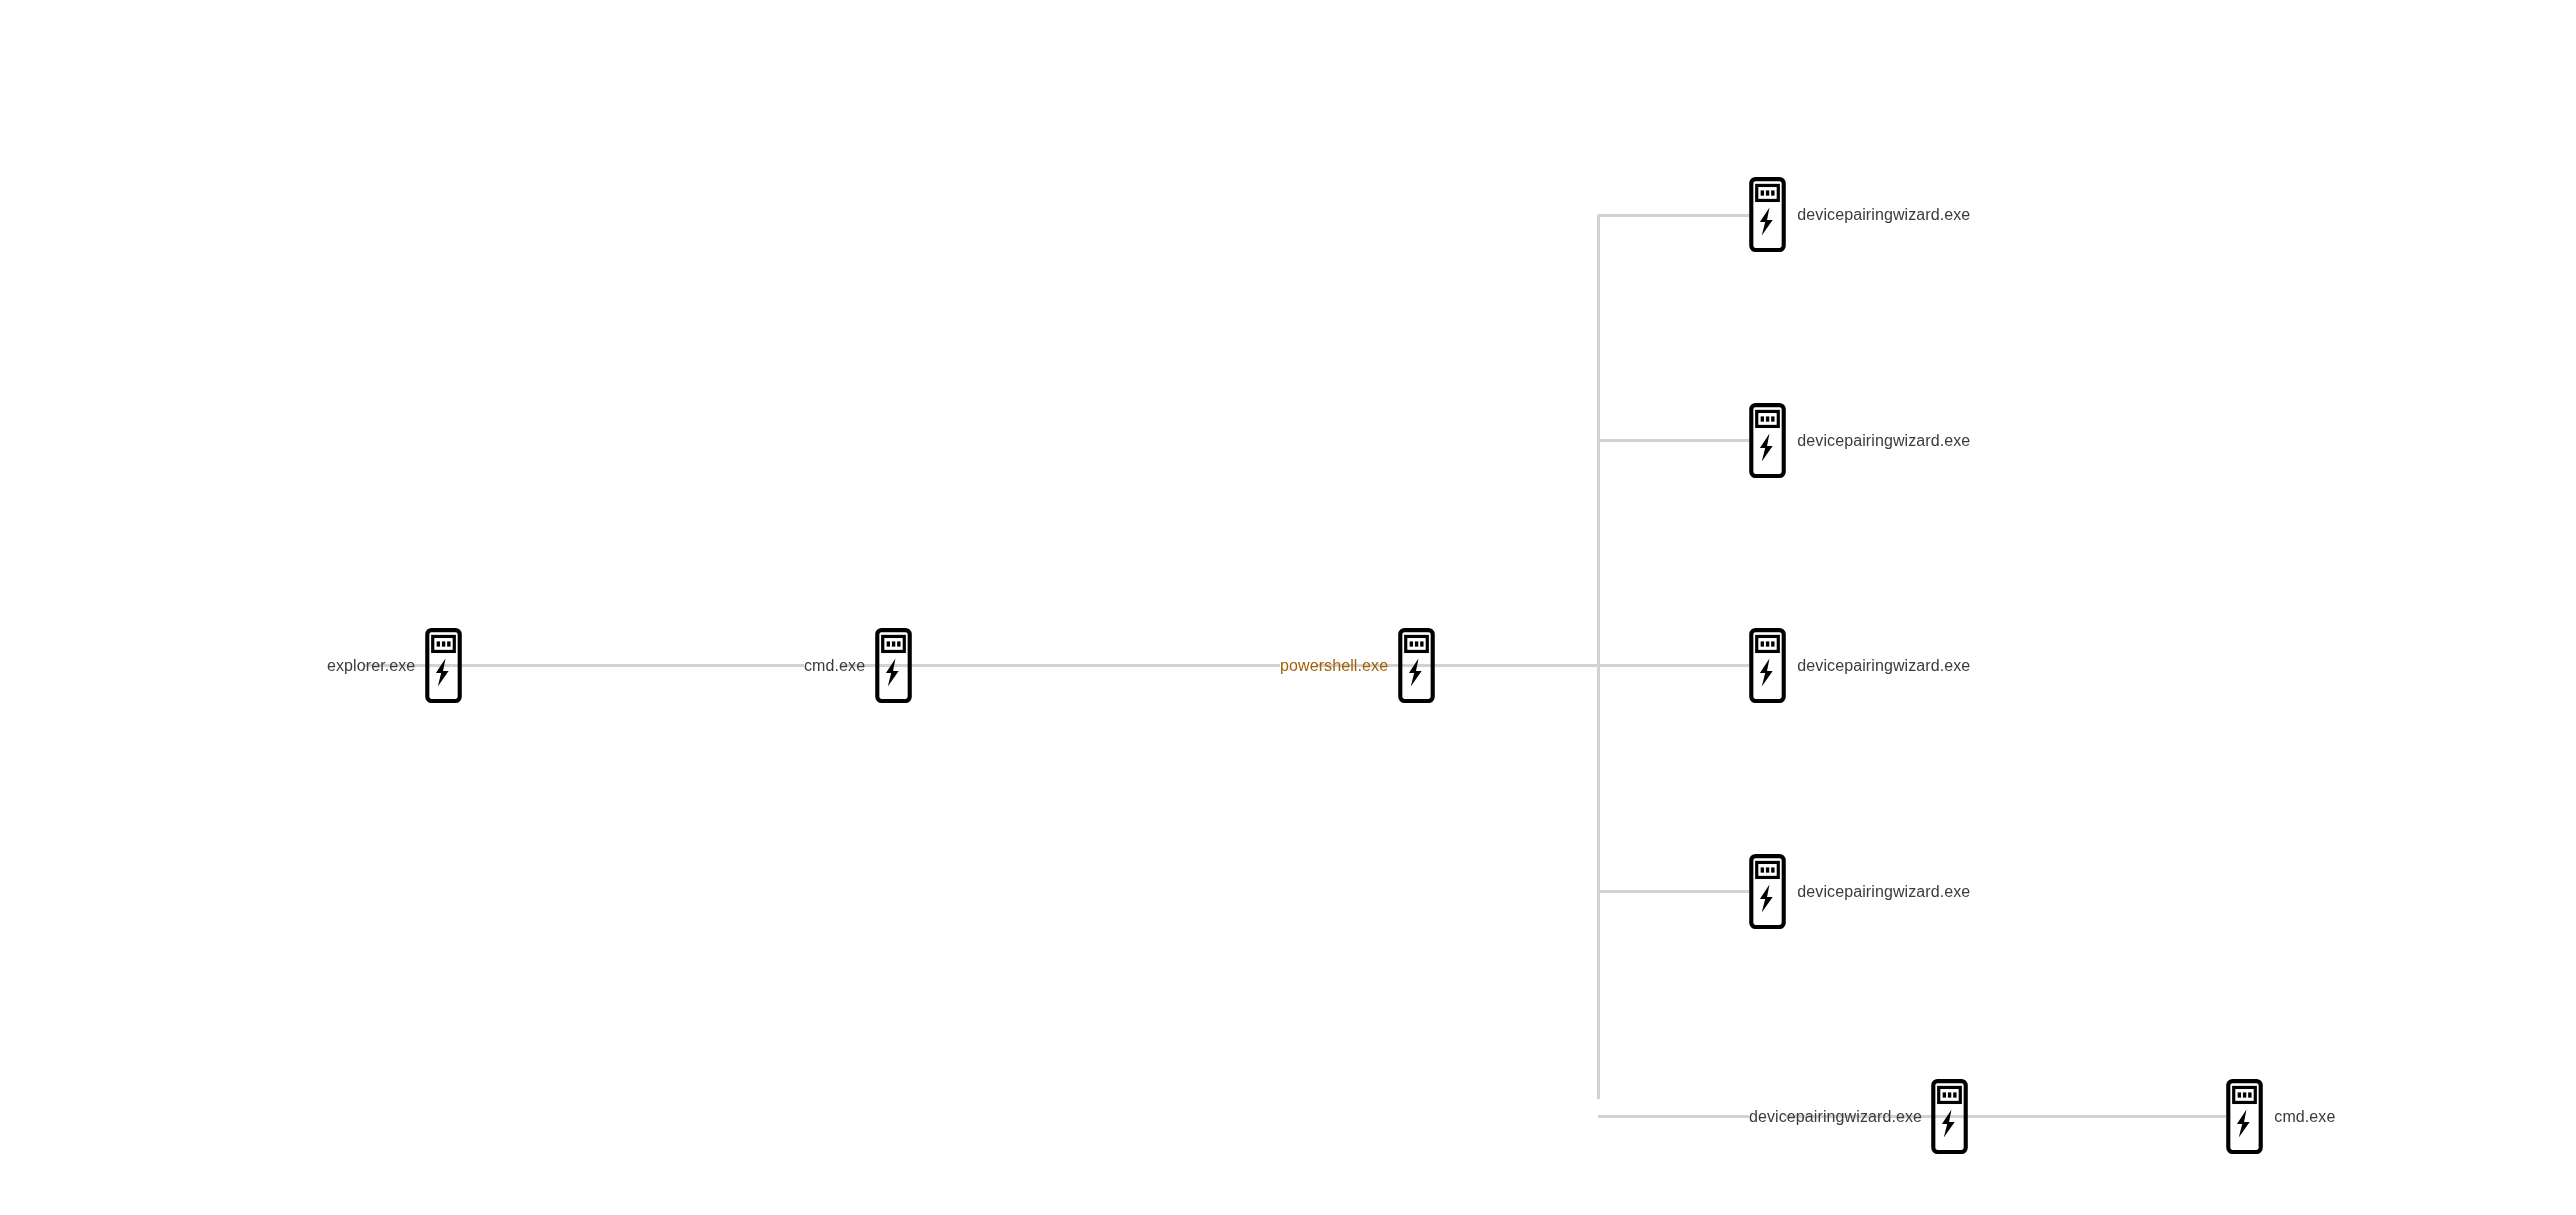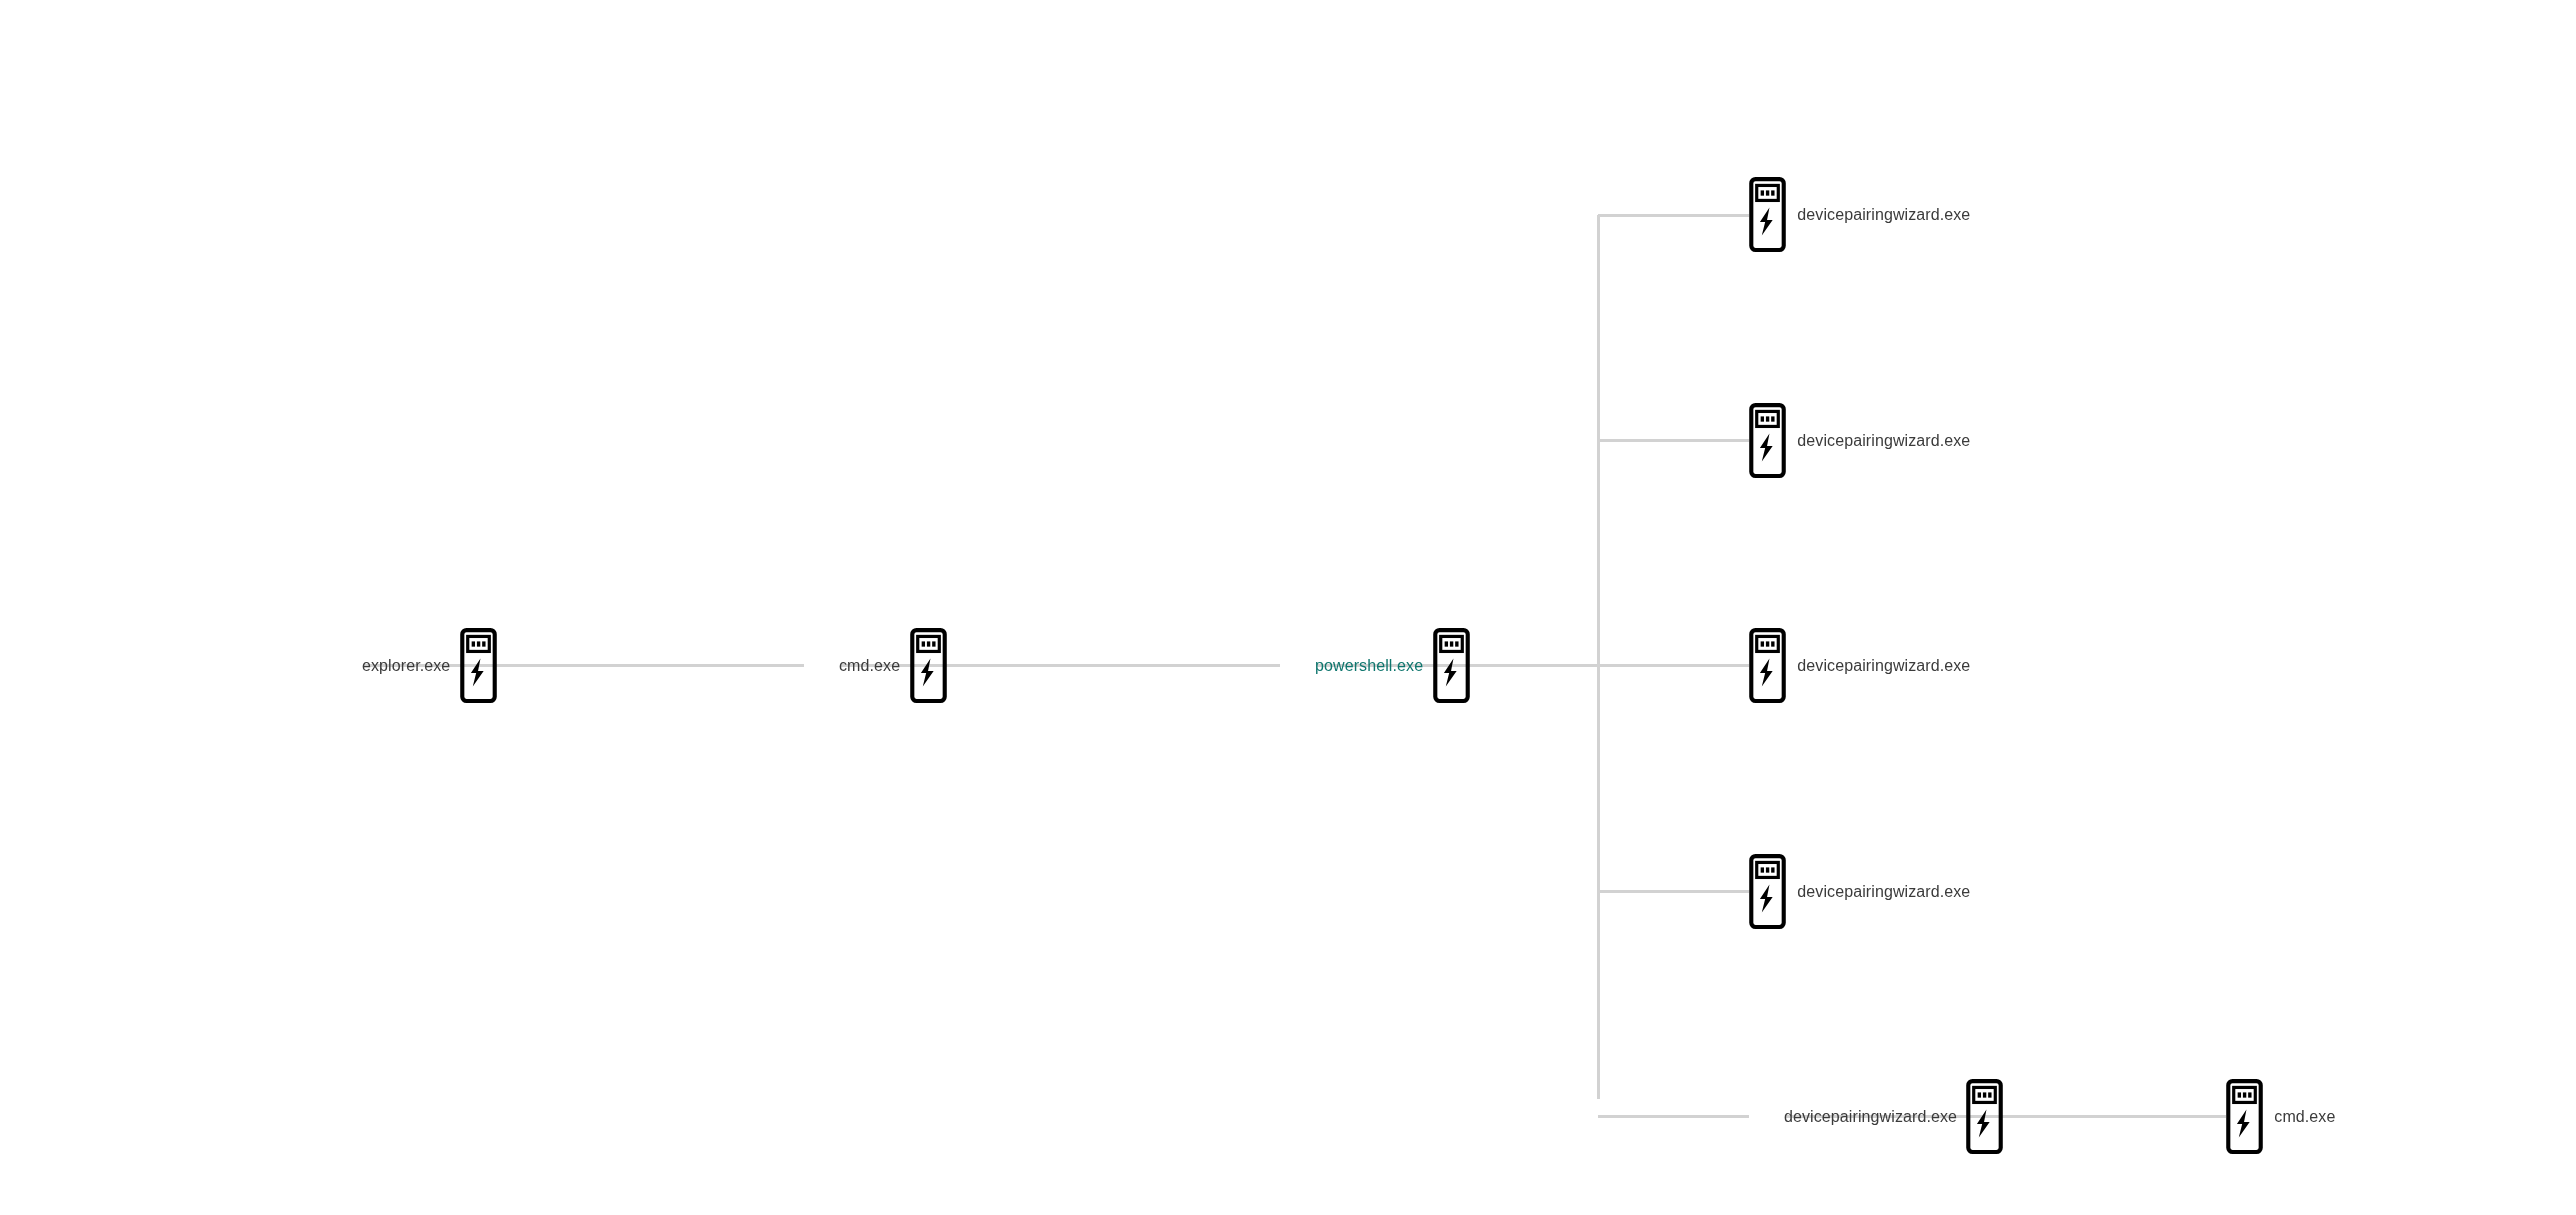--- a/index.html
+++ b/index.html
@@ -27,21 +27,21 @@
   .edge.h { height: 2.8px; }
   .edge.v { width: 2.8px; }
 
   
   .node {
     position: absolute;
     display: flex;
     align-items: center;
     white-space: nowrap;
   }
-  .node.label-left  { flex-direction: row-reverse; margin-left: 35px; }
+  .node.label-left  { flex-direction: row-reverse; }
 
   .node-label {
     font-size: 16px;
     color: #3b3b3b;
     letter-spacing: 0.1px;
     line-height: 1;
   }
   .node.label-right .node-label { margin-left: 11.3px; }
   .node.label-left  .node-label { margin-right: 9.4px; }
 
@@ -103,21 +103,21 @@
   <span class="proc-icon">
     <svg width="37" height="75" viewBox="0 0 39 80" xmlns="http://www.w3.org/2000/svg">
       <rect x="2.2" y="2.2" width="34.6" height="75.6" rx="4.5" ry="4.5" fill="none" stroke="#000000" stroke-width="4.4"></rect>
       <rect x="8.0" y="9.0" width="23.0" height="16.0" fill="none" stroke="#000000" stroke-width="3.4"></rect>
       <rect x="12.2" y="14.3" width="3.6" height="5.6" fill="#000000"></rect>
       <rect x="17.8" y="14.3" width="3.6" height="5.6" fill="#000000"></rect>
       <rect x="23.4" y="14.3" width="3.6" height="5.6" fill="#000000"></rect>
       <path d="M21.6 32.5 L11.4 48.0 L17.0 48.0 L13.4 62.5 L25.0 45.8 L19.0 45.8 Z" fill="#000000"></path>
     </svg>
   </span>
-<span class="node-label" style="color: #0f766e;">powershell.exe</span>
+<span class="node-label" style="color: #a16207;">powershell.exe</span>
       </div>
       <div class="node label-right" style="left: 1749px; top: 177px;">
   <span class="proc-icon">
     <svg width="37" height="75" viewBox="0 0 39 80" xmlns="http://www.w3.org/2000/svg">
       <rect x="2.2" y="2.2" width="34.6" height="75.6" rx="4.5" ry="4.5" fill="none" stroke="#000000" stroke-width="4.4"></rect>
       <rect x="8.0" y="9.0" width="23.0" height="16.0" fill="none" stroke="#000000" stroke-width="3.4"></rect>
       <rect x="12.2" y="14.3" width="3.6" height="5.6" fill="#000000"></rect>
       <rect x="17.8" y="14.3" width="3.6" height="5.6" fill="#000000"></rect>
       <rect x="23.4" y="14.3" width="3.6" height="5.6" fill="#000000"></rect>
       <path d="M21.6 32.5 L11.4 48.0 L17.0 48.0 L13.4 62.5 L25.0 45.8 L19.0 45.8 Z" fill="#000000"></path>

